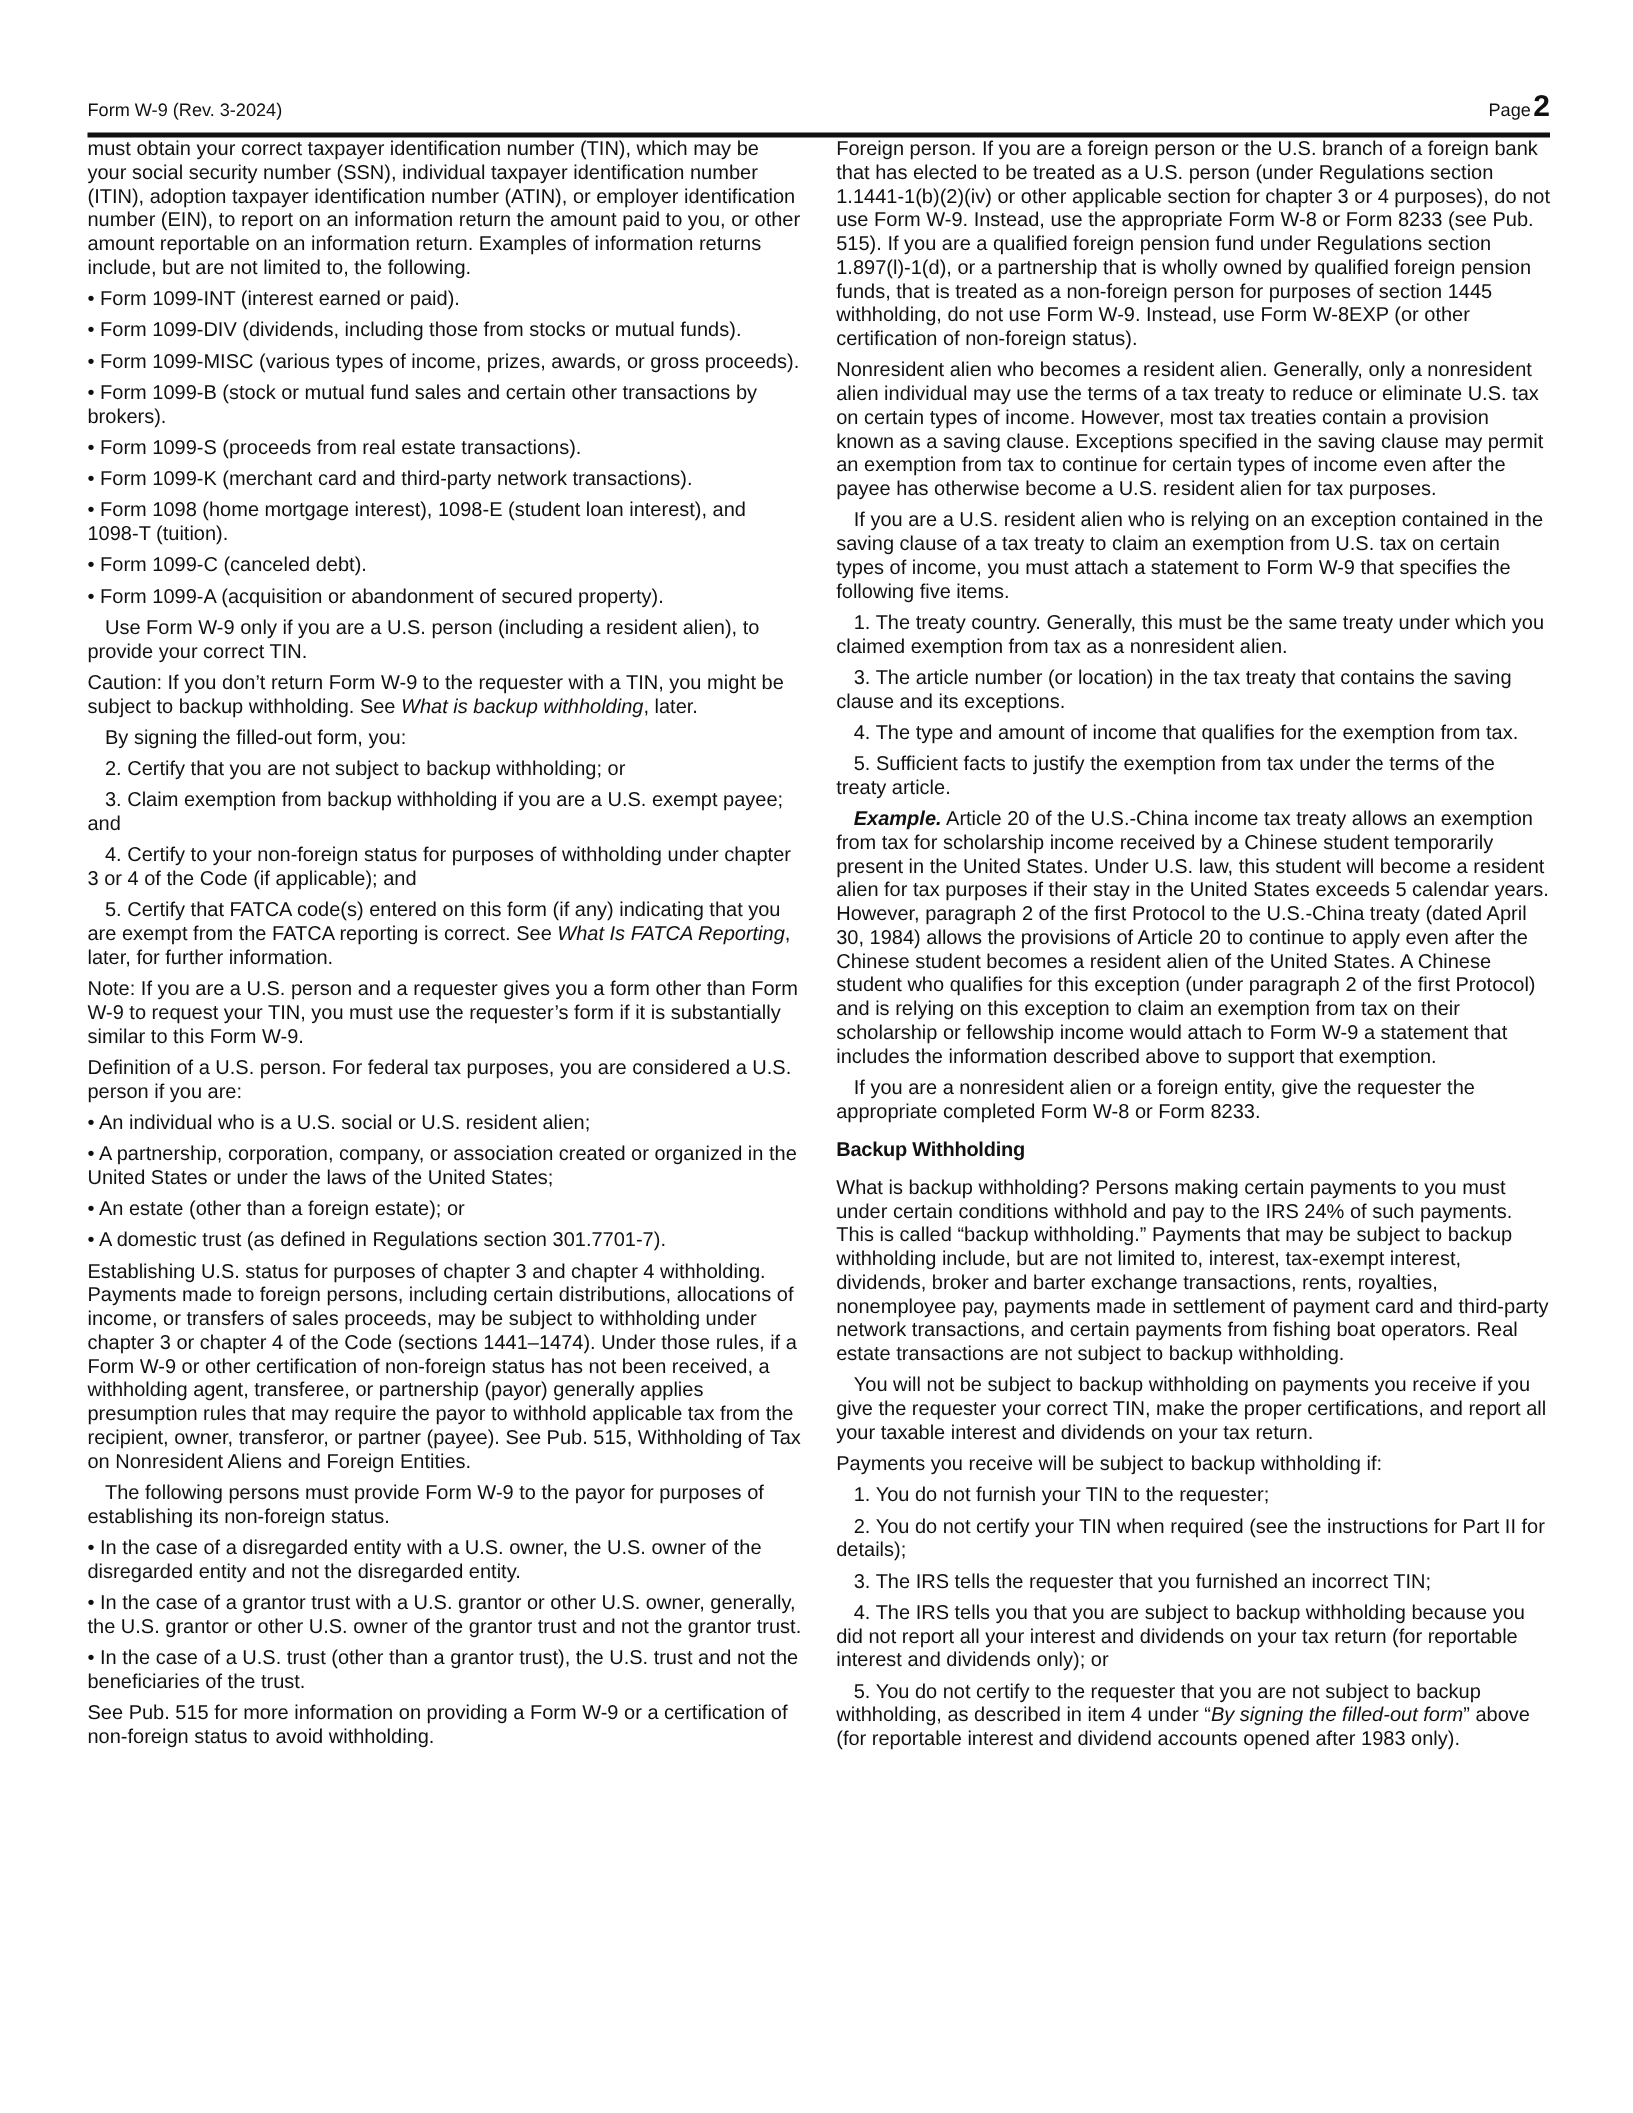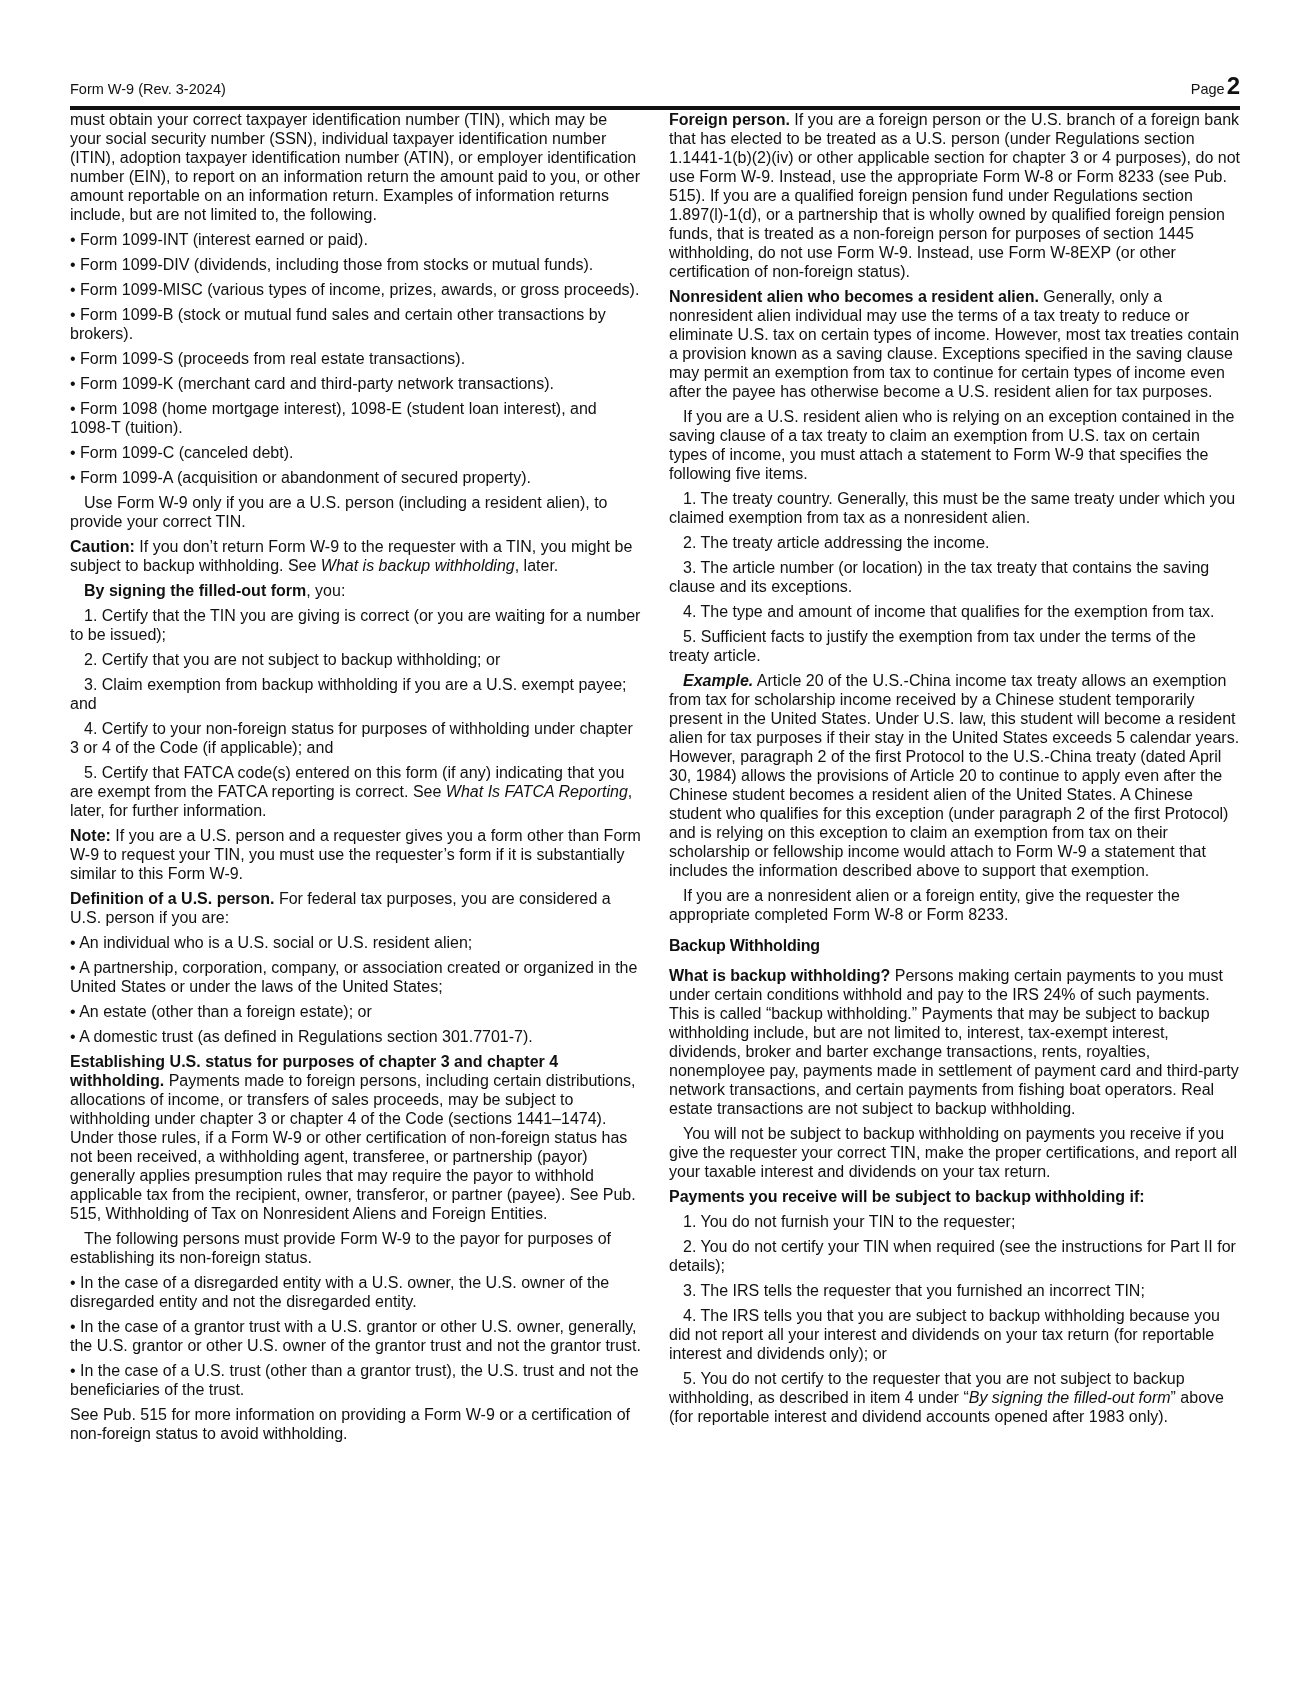--- a/index.html
+++ b/index.html
@@ -15,21 +15,21 @@
     display: flex; justify-content: space-between; align-items: baseline;
     font-size: 14.5px; line-height: 1; padding-bottom: 8px;
   }
   .page-indicator { white-space: nowrap; }
   .pagenum { font-weight: bold; font-size: 24px; margin-left: 2px; }
   .rule { height: 4px; background: #111111; }
   .cols { display: flex; gap: 28px; }
   .col { flex: 1 1 0; font-size: 16px; line-height: 19px; text-align: left; }
   .col p { margin: 0 0 6px 0; }
   .col p.indent, .col p.num { text-indent: 14px; }
-  .s-b { font-weight: bold; text-align: center; }
+  .s-b { font-weight: normal; text-align: center; }
   .s-i { font-style: italic; }
   .s-bi { font-weight: bold; font-style: italic; }
   .section-title {
     font-weight: bold; font-size: 16px; line-height: 26px;
     margin: 9px 0 7px 0; letter-spacing: -0.2px;
   }
 </style>
 </head>
 <body style="color: rgb(17, 17, 17);">
 
@@ -47,21 +47,20 @@
         <p class="bullet"><span>• Form 1099-MISC (various types of income, prizes, awards, or gross proceeds).</span></p>
         <p class="bullet"><span>• Form 1099-B (stock or mutual fund sales and certain other transactions by brokers).</span></p>
         <p class="bullet"><span>• Form 1099-S (proceeds from real estate transactions).</span></p>
         <p class="bullet"><span>• Form 1099-K (merchant card and third-party network transactions).</span></p>
         <p class="bullet"><span>• Form 1098 (home mortgage interest), 1098-E (student loan interest), and 1098-T (tuition).</span></p>
         <p class="bullet"><span>• Form 1099-C (canceled debt).</span></p>
         <p class="bullet"><span>• Form 1099-A (acquisition or abandonment of secured property).</span></p>
         <p class="p indent"><span>Use Form W-9 only if you are a U.S. person (including a resident alien), to provide your correct TIN.</span></p>
         <p class="p"><span class="s-b">Caution:</span><span> If you don’t return Form W-9 to the requester with a TIN, you might be subject to backup withholding. See </span><span class="s-i">What is backup withholding</span><span>, later.</span></p>
         <p class="p indent"><span class="s-b">By signing the filled-out form</span><span>, you:</span></p>
-        <p class="num"><span>1. Certify that the TIN you are giving is correct (or you are waiting for a number to be issued);</span></p>
         <p class="num"><span>2. Certify that you are not subject to backup withholding; or</span></p>
         <p class="num"><span>3. Claim exemption from backup withholding if you are a U.S. exempt payee; and</span></p>
         <p class="num"><span>4. Certify to your non-foreign status for purposes of withholding under chapter 3 or 4 of the Code (if applicable); and</span></p>
         <p class="num"><span>5. Certify that FATCA code(s) entered on this form (if any) indicating that you are exempt from the FATCA reporting is correct. See </span><span class="s-i">What Is FATCA Reporting</span><span>, later, for further information.</span></p>
         <p class="p"><span class="s-b">Note:</span><span> If you are a U.S. person and a requester gives you a form other than Form W-9 to request your TIN, you must use the requester’s form if it is substantially similar to this Form W-9.</span></p>
         <p class="p"><span class="s-b">Definition of a U.S. person.</span><span> For federal tax purposes, you are considered a U.S. person if you are:</span></p>
         <p class="bullet"><span>• An individual who is a U.S. social or U.S. resident alien;</span></p>
         <p class="bullet"><span>• A partnership, corporation, company, or association created or organized in the United States or under the laws of the United States;</span></p>
         <p class="bullet"><span>• An estate (other than a foreign estate); or</span></p>
         <p class="bullet"><span>• A domestic trust (as defined in Regulations section 301.7701-7).</span></p>
@@ -70,21 +69,20 @@
         <p class="bullet"><span>• In the case of a disregarded entity with a U.S. owner, the U.S. owner of the disregarded entity and not the disregarded entity.</span></p>
         <p class="bullet"><span>• In the case of a grantor trust with a U.S. grantor or other U.S. owner, generally, the U.S. grantor or other U.S. owner of the grantor trust and not the grantor trust.</span></p>
         <p class="bullet"><span>• In the case of a U.S. trust (other than a grantor trust), the U.S. trust and not the beneficiaries of the trust.</span></p>
         <p class="p"><span>See Pub. 515 for more information on providing a Form W-9 or a certification of non-foreign status to avoid withholding.</span></p>
       </div>
     <div class="col">
         <p class="p"><span class="s-b">Foreign person.</span><span> If you are a foreign person or the U.S. branch of a foreign bank that has elected to be treated as a U.S. person (under Regulations section 1.1441-1(b)(2)(iv) or other applicable section for chapter 3 or 4 purposes), do not use Form W-9. Instead, use the appropriate Form W-8 or Form 8233 (see Pub. 515). If you are a qualified foreign pension fund under Regulations section 1.897(l)-1(d), or a partnership that is wholly owned by qualified foreign pension funds, that is treated as a non-foreign person for purposes of section 1445 withholding, do not use Form W-9. Instead, use Form W-8EXP (or other certification of non-foreign status).</span></p>
         <p class="p"><span class="s-b">Nonresident alien who becomes a resident alien.</span><span> Generally, only a nonresident alien individual may use the terms of a tax treaty to reduce or eliminate U.S. tax on certain types of income. However, most tax treaties contain a provision known as a saving clause. Exceptions specified in the saving clause may permit an exemption from tax to continue for certain types of income even after the payee has otherwise become a U.S. resident alien for tax purposes.</span></p>
         <p class="p indent"><span>If you are a U.S. resident alien who is relying on an exception contained in the saving clause of a tax treaty to claim an exemption from U.S. tax on certain types of income, you must attach a statement to Form W-9 that specifies the following five items.</span></p>
         <p class="num"><span>1. The treaty country. Generally, this must be the same treaty under which you claimed exemption from tax as a nonresident alien.</span></p>
-        <p class="num"><span>2. The treaty article addressing the income.</span></p>
         <p class="num"><span>3. The article number (or location) in the tax treaty that contains the saving clause and its exceptions.</span></p>
         <p class="num"><span>4. The type and amount of income that qualifies for the exemption from tax.</span></p>
         <p class="num"><span>5. Sufficient facts to justify the exemption from tax under the terms of the treaty article.</span></p>
         <p class="p indent"><span class="s-bi">Example.</span><span> Article 20 of the U.S.-China income tax treaty allows an exemption from tax for scholarship income received by a Chinese student temporarily present in the United States. Under U.S. law, this student will become a resident alien for tax purposes if their stay in the United States exceeds 5 calendar years. However, paragraph 2 of the first Protocol to the U.S.-China treaty (dated April 30, 1984) allows the provisions of Article 20 to continue to apply even after the Chinese student becomes a resident alien of the United States. A Chinese student who qualifies for this exception (under paragraph 2 of the first Protocol) and is relying on this exception to claim an exemption from tax on their scholarship or fellowship income would attach to Form W-9 a statement that includes the information described above to support that exemption.</span></p>
         <p class="p indent"><span>If you are a nonresident alien or a foreign entity, give the requester the appropriate completed Form W-8 or Form 8233.</span></p>
         <h2 class="section-title"><span>Backup Withholding</span></h2>
         <p class="p"><span class="s-b">What is backup withholding?</span><span> Persons making certain payments to you must under certain conditions withhold and pay to the IRS 24% of such payments. This is called “backup withholding.” Payments that may be subject to backup withholding include, but are not limited to, interest, tax-exempt interest, dividends, broker and barter exchange transactions, rents, royalties, nonemployee pay, payments made in settlement of payment card and third-party network transactions, and certain payments from fishing boat operators. Real estate transactions are not subject to backup withholding.</span></p>
         <p class="p indent"><span>You will not be subject to backup withholding on payments you receive if you give the requester your correct TIN, make the proper certifications, and report all your taxable interest and dividends on your tax return.</span></p>
         <p class="p"><span class="s-b">Payments you receive will be subject to backup withholding if:</span></p>
         <p class="num"><span>1. You do not furnish your TIN to the requester;</span></p>

